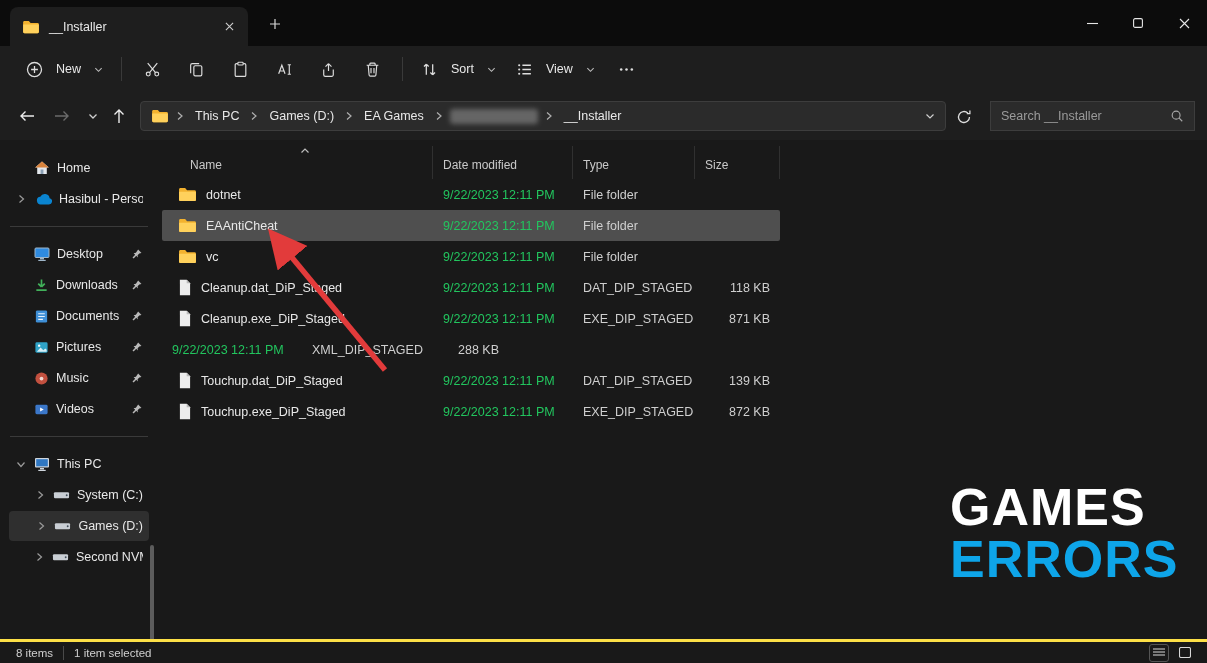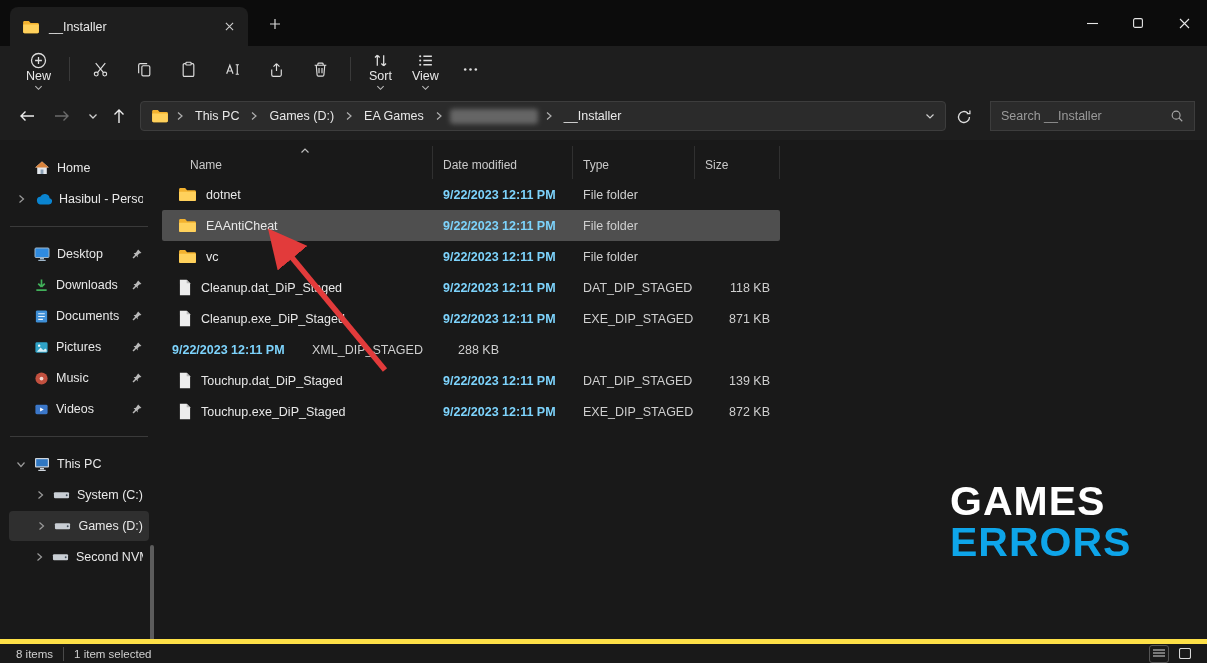--- a/index.html
+++ b/index.html
@@ -17,21 +17,21 @@
   .tab-close { margin-left:auto; width:22px; height:22px; display:flex; align-items:center;
                justify-content:center; border-radius:4px; }
   .newtab { position:absolute; left:264px; top:13px; width:22px; height:22px; display:flex;
             align-items:center; justify-content:center; border-radius:4px; }
   .wincontrols { position:absolute; right:0; top:0; height:46px; display:flex; }
   .winbtn { width:46px; height:46px; display:flex; align-items:center; justify-content:center; }
 
   
   .toolbar { position:absolute; left:0; top:46px; width:100%; height:46px; background:#1e1e1e;
              display:flex; align-items:center; padding-left:16px; font-size:12.5px; }
-  .tbtn { display:flex; align-items:center; gap:0; padding:0 10px; height:34px; border-radius:4px;flex-direction:column; }
+  .tbtn { display:flex; align-items:center; gap:13px; padding:0 10px; height:34px; border-radius:4px; }
   .tico { width:44px; height:34px; display:flex; align-items:center; justify-content:center; border-radius:4px; }
   .tsep { width:1px; height:24px; background:#3a3a3a; margin:0 8px; }
 
   
   .navbar { position:absolute; left:0; top:92px; width:100%; height:48px; background:#1e1e1e; }
   .navbtn { position:absolute; top:11px; width:26px; height:26px; display:flex; align-items:center;
             justify-content:center; border-radius:4px; }
   .addressbar { position:absolute; left:140px; top:9px; width:806px; height:30px; background:#2b2b2b;
                 border:1px solid #3d3d3d; border-radius:4px; display:flex; align-items:center;
                 gap:7px; padding:0 10px; font-size:12.5px; }
@@ -66,33 +66,33 @@
   .hcell { display:flex; align-items:flex-end; padding-bottom:7px; border-right:1px solid #303030; }
   .hc-name { width:271px; padding-left:28px; }
   .hc-date { width:140px; padding-left:10px; }
   .hc-type { width:122px; padding-left:10px; }
   .hc-size { width:85px; padding-left:10px; }
   .sortchev { position:absolute; left:138px; top:1px; }
   .rows { }
   .row { display:flex; align-items:center; height:31px; font-size:12.5px; border-radius:2px; }
   .row.selected { background:#4f4f4f; }
   .c-name { width:271px; display:flex; align-items:center; gap:9px; padding-left:16px; overflow:hidden; white-space:nowrap; }
-  .c-date { width:140px; padding-left:10px; color:#7dd3fc; white-space:nowrap;font-weight:bold; }
+  .c-date { width:140px; padding-left:10px; color:#22c55e; white-space:nowrap; }
   .c-type { width:122px; padding-left:10px; color:#cfcfcf; white-space:nowrap; overflow:hidden; }
   .c-size { width:85px; text-align:right; padding-right:10px; color:#cfcfcf; white-space:nowrap; }
 
   
-  .watermark { position:absolute; left:950px; top:481px; font-weight:800; font-size:41px;
+  .watermark { position:absolute; left:950px; top:481px; font-weight:800; font-size:52px;
                line-height:1.0; letter-spacing:1px; }
   .watermark .l1 { color:#ffffff; }
   .watermark .l2 { color:#0ea5e9; }
 
   
   .statusbar { position:absolute; left:0; bottom:0; width:100%; height:24px; background:#191919;
-               border-top:5px solid #fde047; display:flex; align-items:center; padding:0 12px 0 16px;
+               border-top:3px solid #fde047; display:flex; align-items:center; padding:0 12px 0 16px;
                gap:10px; font-size:11.5px; color:#d0d0d0; }
   .st-div { width:1px; height:14px; background:#4a4a4a; }
   .st-views { margin-left:auto; display:flex; gap:6px; }
   .st-view { width:20px; height:18px; display:flex; align-items:center; justify-content:center;
              border-radius:3px; border:1px solid #555; }
   .st-view.plain { border-color:transparent; }
 
   .annotation-arrow { position:absolute; left:235px; top:215px; pointer-events:none; }
 </style>
 </head>

